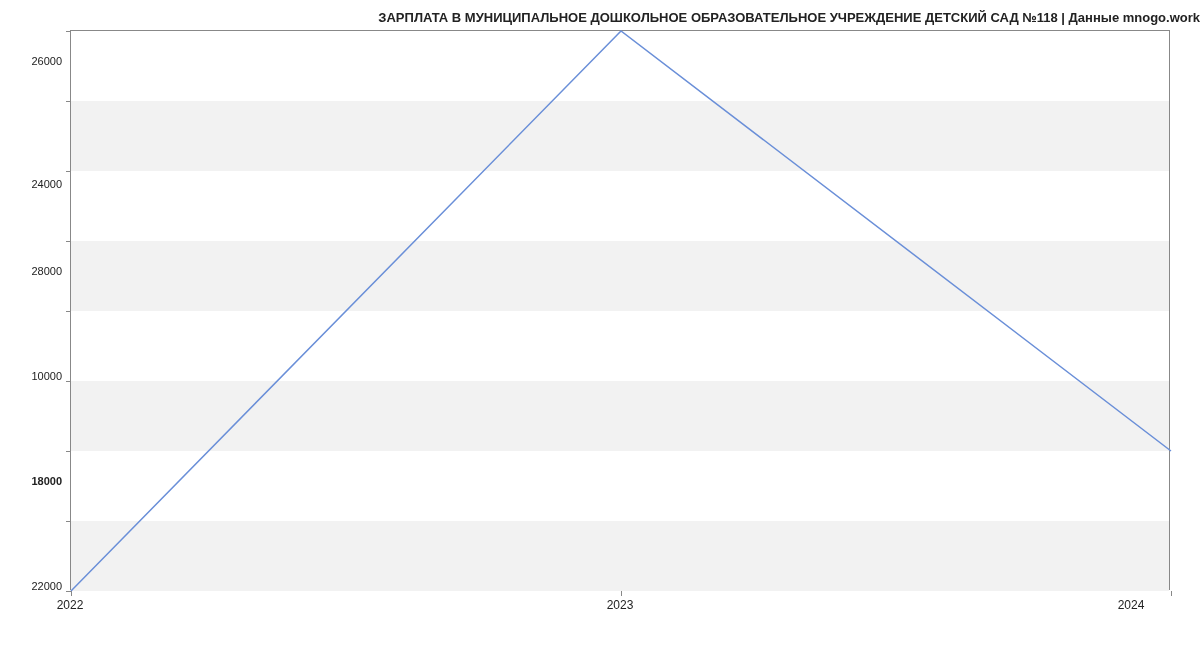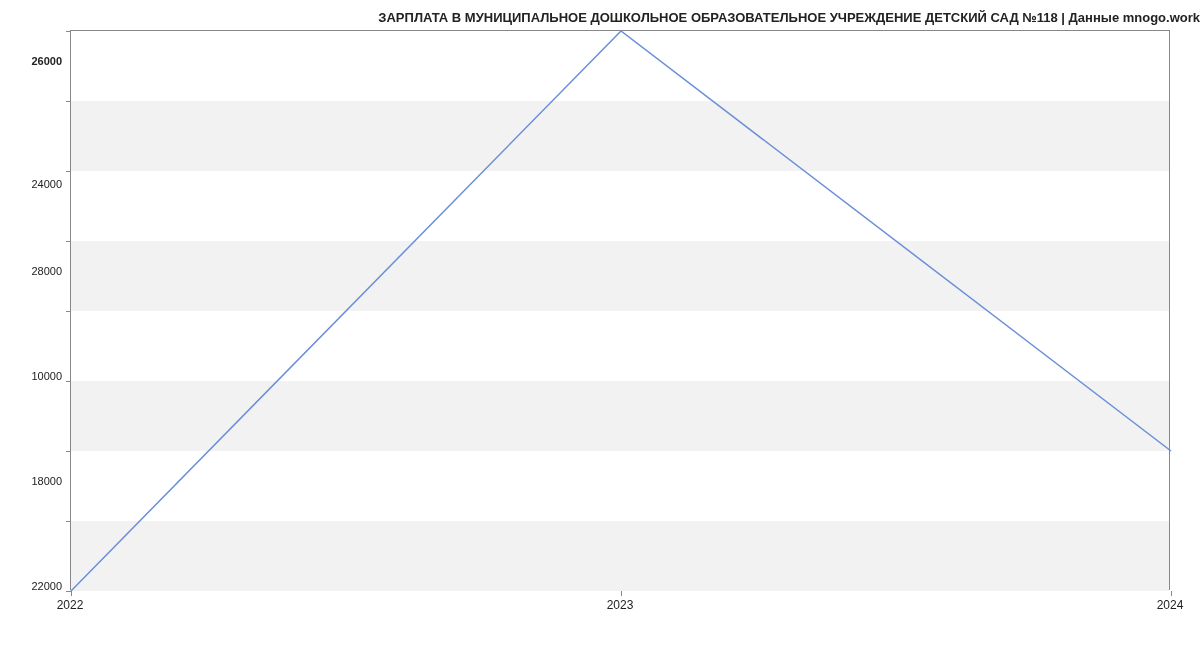--- a/index.html
+++ b/index.html
@@ -115,27 +115,27 @@
         <div class="xtick-mark" style="left: 0px;"></div>
         <div class="xtick-mark" style="left: 550px;"></div>
         <div class="xtick-mark" style="left: 1100px;"></div>
       </div>
     <svg class="line" viewBox="0 0 1100 560" preserveAspectRatio="none">
       <polyline id="series-line" points="0,560 550,0 1100,420"></polyline>
     </svg>
   </div>
   <div id="yticks">
       <div class="ytick" style="position: absolute; top: 560px; right: 1108px; transform: translateY(-50%);">22000</div>
-      <div class="ytick" style="position: absolute; top: 490px; right: 1108px; transform: translateY(-50%);">18000</div>
+      <div class="ytick" style="position: absolute; top: 490px; right: 1108px; transform: translateY(-50%); font-weight: bold;">18000</div>
       <div class="ytick" style="position: absolute; top: 420px; right: 1108px; transform: translateY(-50%);">10000</div>
       <div class="ytick" style="position: absolute; top: 350px; right: 1108px; transform: translateY(-50%);">28000</div>
       <div class="ytick" style="position: absolute; top: 280px; right: 1108px; transform: translateY(-50%); margin-top: 12px;">24000</div>
-      <div class="ytick" style="position: absolute; top: 210px; right: 1108px; transform: translateY(-50%); font-weight: bold;">26000</div>
+      <div class="ytick" style="position: absolute; top: 210px; right: 1108px; transform: translateY(-50%);">26000</div>
       <div class="ytick" style="position: absolute; top: 140px; right: 1108px; transform: translateY(-50%);">28000</div>
       <div class="ytick" style="position: absolute; top: 70px; right: 1108px; transform: translateY(-50%);">30000</div>
       <div class="ytick" style="position: absolute; top: 0px; right: 1108px; transform: translateY(-50%);">32000</div>
     </div>
   <div id="xticks">
       <div class="xtick" style="left: 0px;">2022</div>
       <div class="xtick" style="left: 550px;">2023</div>
-      <div class="xtick" style="left: 1100px; text-align: right;">2024</div>
+      <div class="xtick" style="left: 1061px; text-align: right;">2024</div>
     </div>
 </div>
 
 </body></html>

